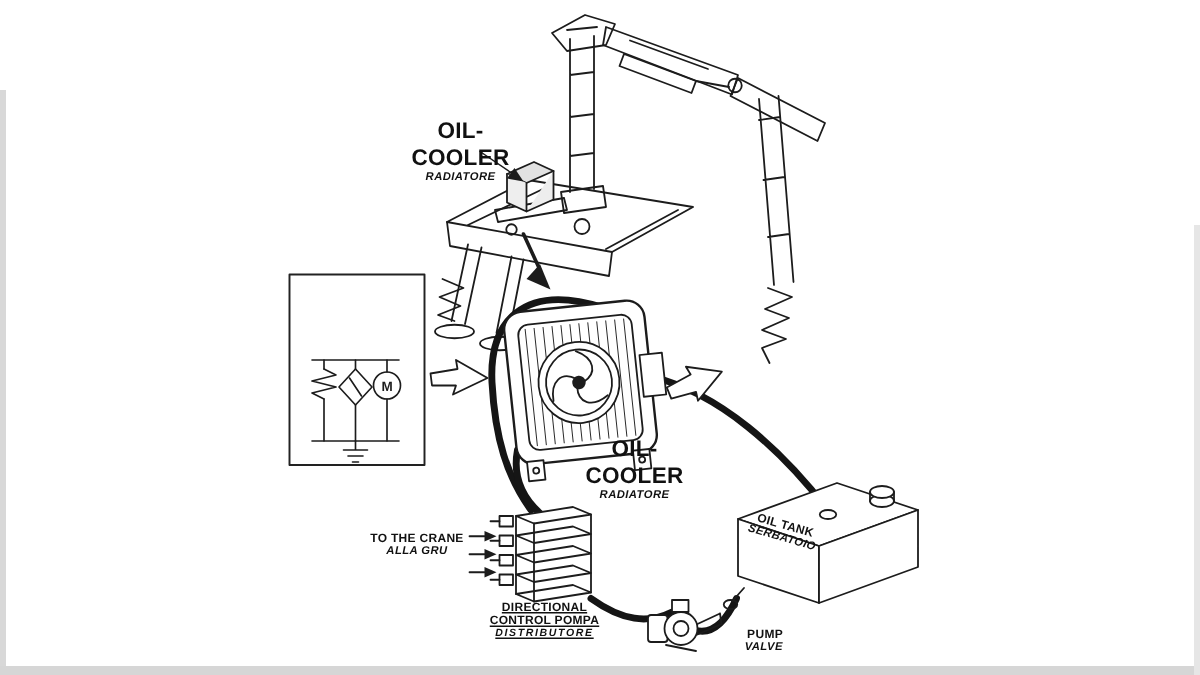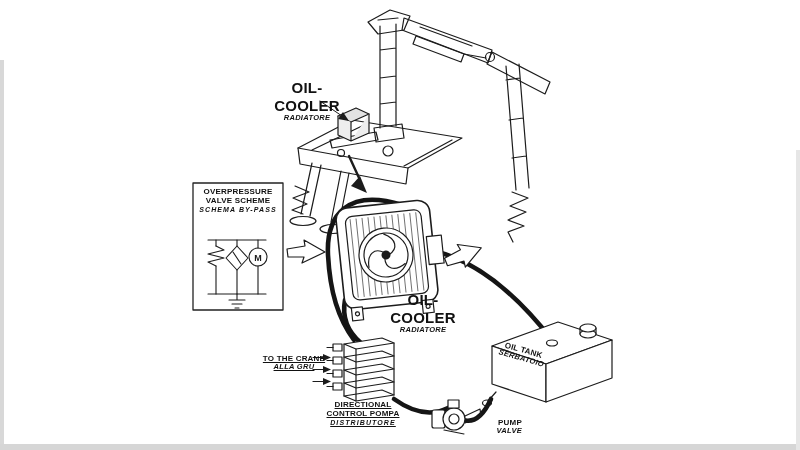--- a/index.html
+++ b/index.html
@@ -171,37 +171,32 @@
         <rect x="796" y="150" width="4" height="300" fill="#e6e6e6"></rect>
       </g>
     </g>
   </svg>
 
   <div class="label" style="left:270px;top:79px;width:74px;">
     <span class="t">OIL-COOLER</span>
     <span class="s">RADIATORE</span>
   </div>
 
-  <div class="label" style="left:195px;top:187px;width:86px;">
-    <span class="t sm">OVERPRESSURE</span>
-    <span class="t sm">VALVE SCHEME</span>
-    <span class="s sp">SCHEMA BY-PASS</span>
-  </div>
 
   <div class="label" style="left:386px;top:291px;width:74px;">
     <span class="t">OIL-COOLER</span>
     <span class="s">RADIATORE</span>
   </div>
 
   <div class="label rot-tank" style="left:497px;top:338px;width:58px;">
     <span class="t sm">OIL TANK</span>
     <span class="s">SERBATOIO</span>
   </div>
 
-  <div class="label" style="left:256px;top:354px;width:76px;text-decoration:underline;">
+  <div class="label" style="left:240px;top:354px;width:76px;">
     <span class="t sm">TO THE CRANE</span>
     <span class="s">ALLA GRU</span>
   </div>
 
   <div class="label" style="left:318px;top:400px;width:90px;text-decoration:underline;">
     <span class="t sm">DIRECTIONAL</span>
     <span class="t sm">CONTROL POMPA</span>
     <span class="s sp">DISTRIBUTORE</span>
   </div>
 

